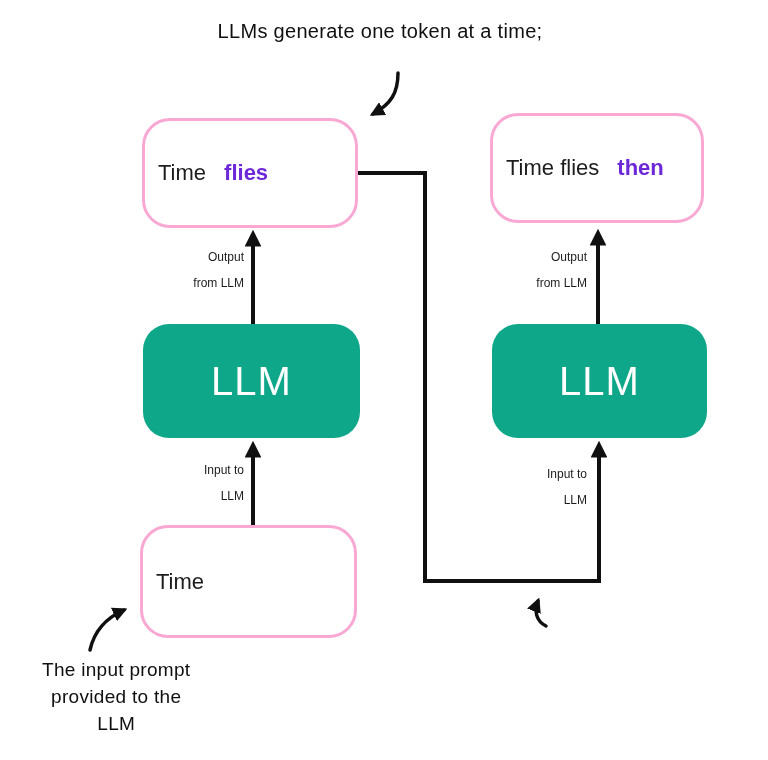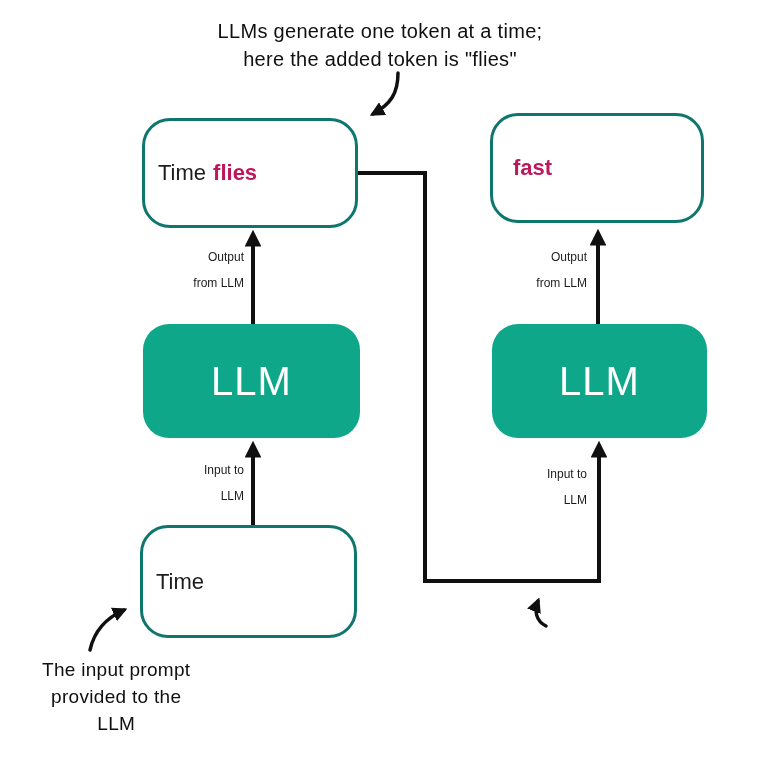--- a/index.html
+++ b/index.html
@@ -13,34 +13,34 @@
     overflow: hidden;
   }
   #arrow-layer {
     position: absolute;
     left: 0; top: 0;
     width: 768px; height: 760px;
   }
   .box {
     position: absolute;
     background: #ffffff;
-    border: 3px solid #0f766e;
+    border: 3px solid #f9a8d4;
     border-radius: 28px;
     display: flex;
     align-items: center;
     padding-left: 13px;
     font-size: 22px;
     color: #1d1d1d;
     box-sizing: border-box;
     white-space: nowrap;
   }
   .box .hl {
-    color: #be185d;
+    color: #6d28d9;
     font-weight: 700;
-    margin-left: 7px;
+    margin-left: 18px;
   }
   .llm-box {
     position: absolute;
     background: #0fa78a;
     border-radius: 26px;
     display: flex;
     align-items: center;
     justify-content: center;
     color: #ffffff;
     font-size: 40px;
@@ -101,21 +101,20 @@
 
     <path d="M598 326 V233" fill="none" stroke="#101010" stroke-width="4" marker-end="url(#ah)"></path>
 
     <path d="M398 73 C398 93 391 104 373 114" fill="none" stroke="#101010" stroke-width="3.5" stroke-linecap="round" marker-end="url(#ah)"></path>
     <path d="M90 650 C94 632 106 618 124 610" fill="none" stroke="#101010" stroke-width="3.5" stroke-linecap="round" marker-end="url(#ah)"></path>
     <path d="M546 626 C536 621 534 611 538 601" fill="none" stroke="#101010" stroke-width="3.5" stroke-linecap="round" marker-end="url(#ah)"></path>
   </svg>
 
   <div class="annotation" id="annotation-top">
     <div>LLMs generate one token at a time;</div>
-    <div>here the added token is "flies"</div>
   </div>
 
   <div class="box" id="box-output-left">
     <span>Time</span>
       <span class="hl">flies</span>
   </div>
 
   <div class="arrow-label" id="label-output-left">
     <div>Output</div>
     <div>from LLM</div>
@@ -128,21 +127,22 @@
   <div class="arrow-label" id="label-input-left">
     <div>Input to</div>
     <div>LLM</div>
   </div>
 
   <div class="box" id="box-input-left">
     <span>Time</span>
   </div>
 
   <div class="box" id="box-output-right">
-      <span class="hl">fast</span>
+    <span>Time flies</span>
+      <span class="hl">then</span>
   </div>
 
   <div class="arrow-label" id="label-output-right">
     <div>Output</div>
     <div>from LLM</div>
   </div>
 
   <div class="llm-box" id="box-llm-right">
     <span>LLM</span>
   </div>

